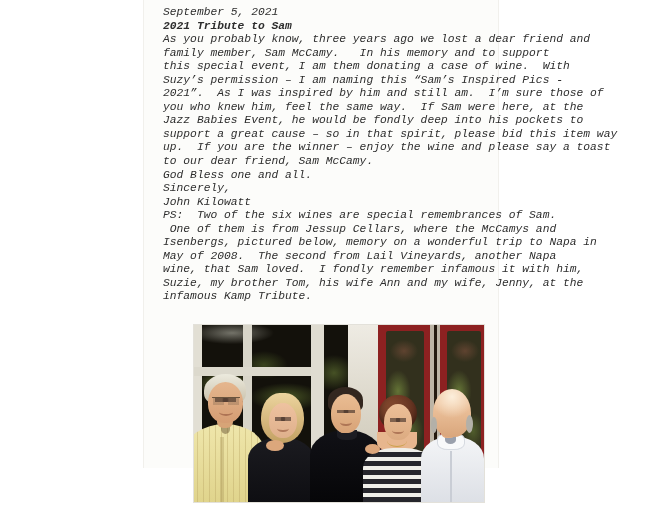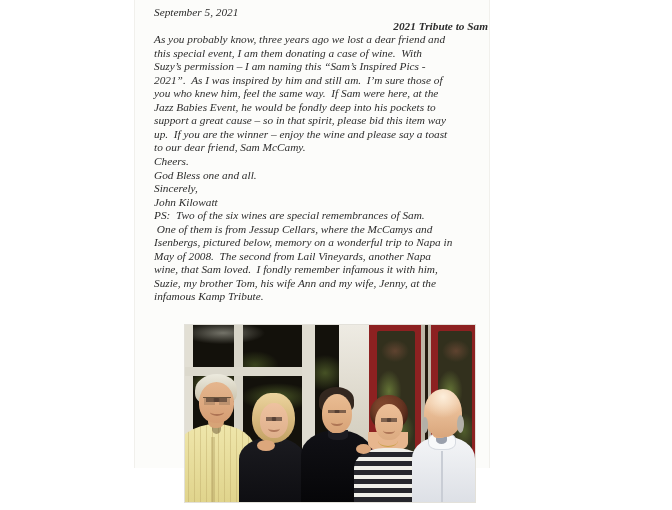--- a/index.html
+++ b/index.html
@@ -1,24 +1,24 @@
 <!DOCTYPE html>
 <html style="--background: #ffffff; --paper: #fcfcfa; --text_color: #2d2d2d; --door_red: #8d2121; --window_dark: #13110b; --wall_beige: #d9d4c6; --frame_white: #e2dfd4; --shirt_yellow: #efe6ab; --top_black: #0e0e12; --top_white: #f4f5f7; --stripe_dark: #26262c; --stripe_light: #f0efe9; --skin: #e2b18a; --hair_gray: #c6bda6; --hair_blonde: #c3a163; --hair_dark: #33271f; --hair_auburn: #5f2f1e;"><head>
 <meta charset="utf-8">
 <style>
   html,body{margin:0;padding:0;background:#ffffff;}
   .stage{position:relative;width:672px;height:510px;background:var(--background,#ffffff);overflow:hidden;
          font-family:"Liberation Serif","DejaVu Serif",serif;}
-  .paper{position:absolute;left:134px;top:0;width:354px;height:468px;
-         background:var(--paper,#fcfcfa);border-left:1px solid #f1f0ec;border-right:1px solid #f1f0ec;}
+  .paper{position:absolute;left:143px;top:0;width:354px;height:468px;
+         background:var(--paper,#fcfcfa);border-left:1px solid #f1f0ec;border-right:1px solid #f1f0ec;font-family:Liberation Mono, monospace;}
   .text-block{position:absolute;left:19px;top:6px;width:334px;
               font-style:italic;font-size:11.3px;line-height:13.55px;
               color:var(--text_color,#2d2d2d);}
   .line{white-space:pre;}
-  .line.title{font-weight:bold;text-align:right;}
+  .line.title{font-weight:bold;text-align:left;}
 
   
   .photo{position:absolute;left:50px;top:325px;width:290px;height:177px;overflow:hidden;
          background:#141209;outline:1px solid #e3e1da;}
   .photo *{position:absolute;}
   .window{left:0;top:0;width:154px;height:177px;
     background:
       radial-gradient(60px 16px at 38px 8px, rgba(195,195,182,.55), transparent 70%),
       radial-gradient(42px 18px at 30px 58px, rgba(118,138,58,.75), transparent 70%),
       radial-gradient(52px 20px at 92px 72px, rgba(96,116,48,.7), transparent 70%),
@@ -117,29 +117,29 @@
 </head>
 <body>
 
 <div class="stage">
   <div class="paper">
 
     <div class="text-block">
       <div class="line">September 5, 2021</div>
       <div class="line title">2021 Tribute to Sam</div>
       <div class="line">As you probably know, three years ago we lost a dear friend and</div>
+      <div class="line">family member, Sam McCamy.   In his memory and to support</div>
       <div class="line">this special event, I am them donating a case of wine.  With</div>
       <div class="line">Suzy’s permission – I am naming this “Sam’s Inspired Pics -</div>
       <div class="line">2021”.  As I was inspired by him and still am.  I’m sure those of</div>
       <div class="line">you who knew him, feel the same way.  If Sam were here, at the</div>
       <div class="line">Jazz Babies Event, he would be fondly deep into his pockets to</div>
       <div class="line">support a great cause – so in that spirit, please bid this item way</div>
       <div class="line">up.  If you are the winner – enjoy the wine and please say a toast</div>
       <div class="line">to our dear friend, Sam McCamy.</div>
-      <div class="line">Cheers.</div>
       <div class="line">God Bless one and all.</div>
       <div class="line">Sincerely,</div>
       <div class="line">John Kilowatt</div>
       <div class="line">PS:  Two of the six wines are special remembrances of Sam.</div>
       <div class="line"> One of them is from Jessup Cellars, where the McCamys and</div>
       <div class="line">Isenbergs, pictured below, memory on a wonderful trip to Napa in</div>
       <div class="line">May of 2008.  The second from Lail Vineyards, another Napa</div>
       <div class="line">wine, that Sam loved.  I fondly remember infamous it with him,</div>
       <div class="line">Suzie, my brother Tom, his wife Ann and my wife, Jenny, at the</div>
       <div class="line">infamous Kamp Tribute.</div>

